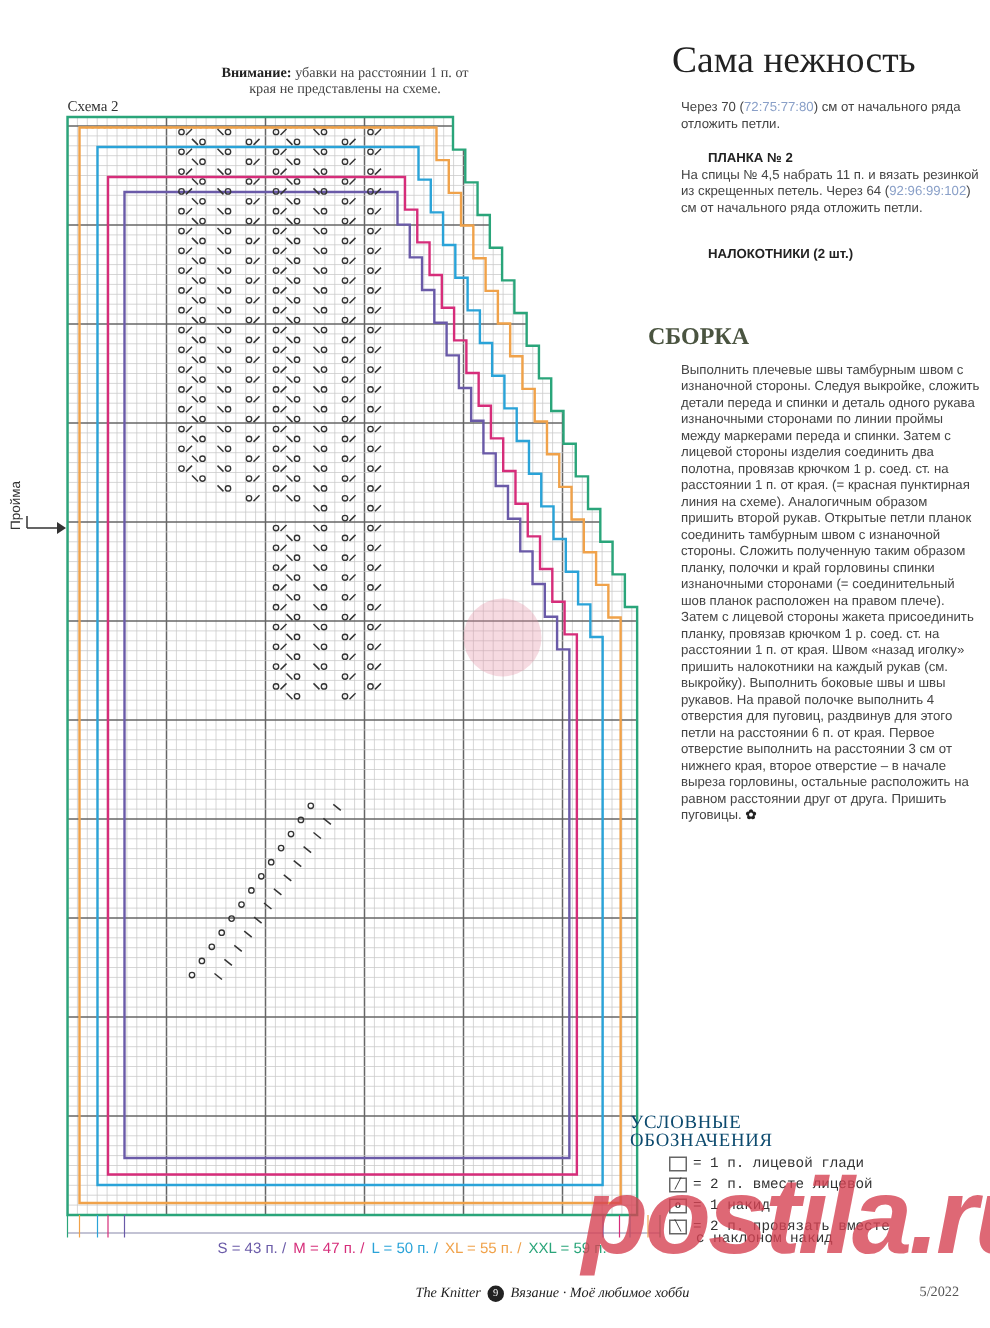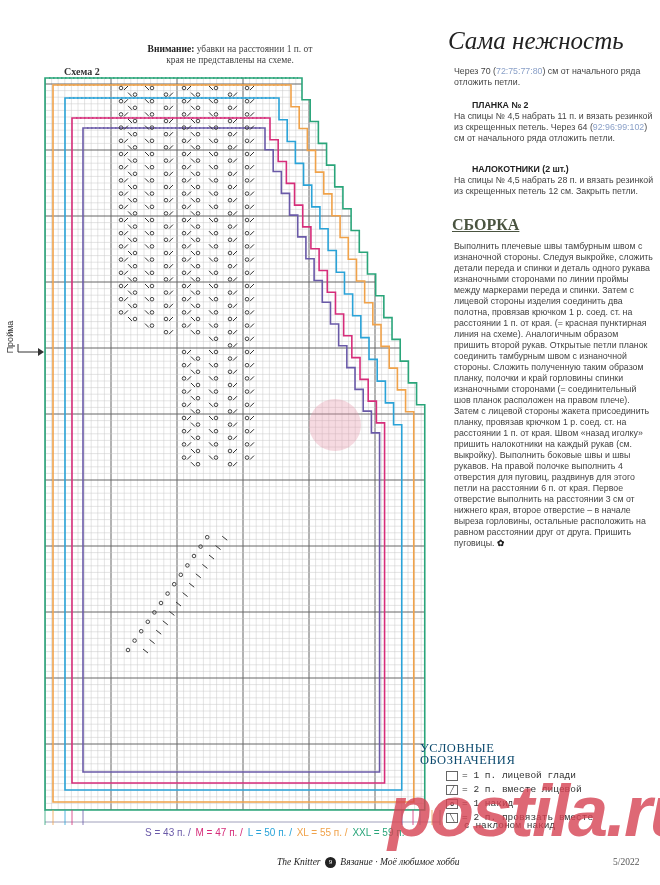--- a/index.html
+++ b/index.html
@@ -1,30 +1,30 @@
 <!DOCTYPE html>
 <html><head>
 <meta charset="utf-8">
 <style>
   html, body { margin:0; padding:0; background:#fff; }
   body { width:660px; height:885px; position:relative; overflow:hidden; font-family:"Liberation Sans", sans-serif; color:#333; }
   .abs { position:absolute; }
   .attention { left:145px; top:44px; width:170px; font-family:"Liberation Serif", serif; font-size:9.5px; line-height:11px; color:#444;text-align:center; }
   .attention b { color:#222; }
-  .scheme-title { left:45px; top:66px; font-family:"Liberation Serif", serif; font-size:10px; font-weight:bold; color:#333;margin-left:19px; }
+  .scheme-title { left:45px; top:66px; font-family:"Liberation Serif", serif; font-size:10px; font-weight:normal; color:#333; }
   .proyma { left:6px; top:310px; width:30px; height:60px; }
   .proyma-text { position:absolute; left:-12px; top:22px; transform:rotate(-90deg); font-size:9px; color:#333; white-space:nowrap; }
   #chart-svg { left:0; top:0; }
   .sizes { left:145px; top:827px; font-size:10px; color:#555; white-space:nowrap; }
   .sizes span { margin-right:2px; }
-  .title { left:448px; top:27px; font-family:"Liberation Serif", serif; font-style:italic; font-size:25px; color:#222; white-space:nowrap; }
+  .title { left:448px; top:27px; font-family:"Liberation Serif", serif; font-size:25px; color:#222; white-space:nowrap; }
   .text { left:454px; width:200px; font-size:8.8px; line-height:11px; color:#444; }
   .text .h { font-weight:bold; color:#222; display:block;margin-left:18px; }
   .accent { color:#8aa0c8; }
-  .sborka { left:452px; top:216px; font-family:"Liberation Serif", serif; font-weight:bold; font-size:16px; color:#4a5440;text-decoration:underline; }
+  .sborka { left:432px; top:216px; font-family:"Liberation Serif", serif; font-weight:bold; font-size:16px; color:#4a5440; }
   .legend-title { left:420px; top:742px; font-family:"Liberation Serif", serif; font-size:12.5px; line-height:12px; color:#0c4a6e; letter-spacing:0.5px; }
   .legend { left:446px; top:770px; font-family:Liberation Mono, monospace; font-size:9.5px; color:#333; }
   .legend-row { display:flex; align-items:flex-start; height:14px; }
   .legend-row .sym { width:10px; height:8px; border:1px solid #666; margin-right:4px; margin-top:1px; position:relative; background:#fff; font-size:7px; line-height:8px; text-align:center; }
   .legend-row .cont { padding-left:18px; margin-top:-3px; }
   .footer-left { left:277px; top:857px; font-family:"Liberation Serif", serif; font-style:italic; font-size:9.5px; color:#222; white-space:nowrap; }
   .page-num { display:inline-block; width:11px; height:11px; border-radius:50%; background:#222; color:#fff; font-style:normal; font-size:7px; text-align:center; line-height:11px; vertical-align:middle; margin:0 2px; }
   .footer-right { left:613px; top:857px; font-family:"Liberation Serif", serif; font-size:9.5px; color:#555; }
   .watermark { left:388px; top:770px; font-family:"Liberation Sans", sans-serif; font-weight:bold; font-style:italic; font-size:72px; color:rgba(214,66,82,0.8); letter-spacing:-2px; white-space:nowrap; }
 </style>
@@ -722,21 +722,20 @@
 </div>
 
 <div class="abs text" style="top:100px">
   <span class="h">ПЛАНКА № 2</span>
   <span>На спицы № 4,5 набрать 11 п. и вязать резинкой из скрещенных петель.</span>
   <span>Через 64 (</span><span class="accent">92:96:99:102</span><span>) см от начального ряда отложить петли.</span>
 </div>
 
 <div class="abs text" style="top:164px">
   <span class="h">НАЛОКОТНИКИ (2 шт.)</span>
-  <span>На спицы № 4,5 набрать 28 п. и вязать резинкой из скрещенных петель 12 см. Закрыть петли.</span>
 </div>
 
 <div class="abs sborka">СБОРКА</div>
 
 <div class="abs text" style="top:241px">
   <span>Выполнить плечевые швы тамбурным швом с изнаночной стороны. Следуя выкройке, сложить детали переда и спинки и деталь одного рукава изнаночными сторонами по линии проймы между маркерами переда и спинки. Затем с лицевой стороны изделия соединить два полотна, провязав крючком 1 р. соед. ст. на расстоянии 1 п. от края. (= красная пунктирная линия на схеме). Аналогичным образом пришить второй рукав. Открытые петли планок соединить тамбурным швом с изнаночной стороны. Сложить полученную таким образом планку, полочки и край горловины спинки изнаночными сторонами (= соединительный шов планок расположен на правом плече). Затем с лицевой стороны жакета присоединить планку, провязав крючком 1 р. соед. ст. на расстоянии 1 п. от края. Швом «назад иголку» пришить налокотники на каждый рукав (см. выкройку). Выполнить боковые швы и швы рукавов. На правой полочке выполнить 4 отверстия для пуговиц, раздвинув для этого петли на расстоянии 6 п. от края. Первое отверстие выполнить на расстоянии 3 см от нижнего края, второе отверстие – в начале выреза горловины, остальные расположить на равном расстоянии друг от друга. Пришить пуговицы.</span>
   <span style="font-weight:bold;color:#222">✿</span>
 </div>
 
 <div class="abs legend-title" style="width:110px">УСЛОВНЫЕ ОБОЗНАЧЕНИЯ</div>

